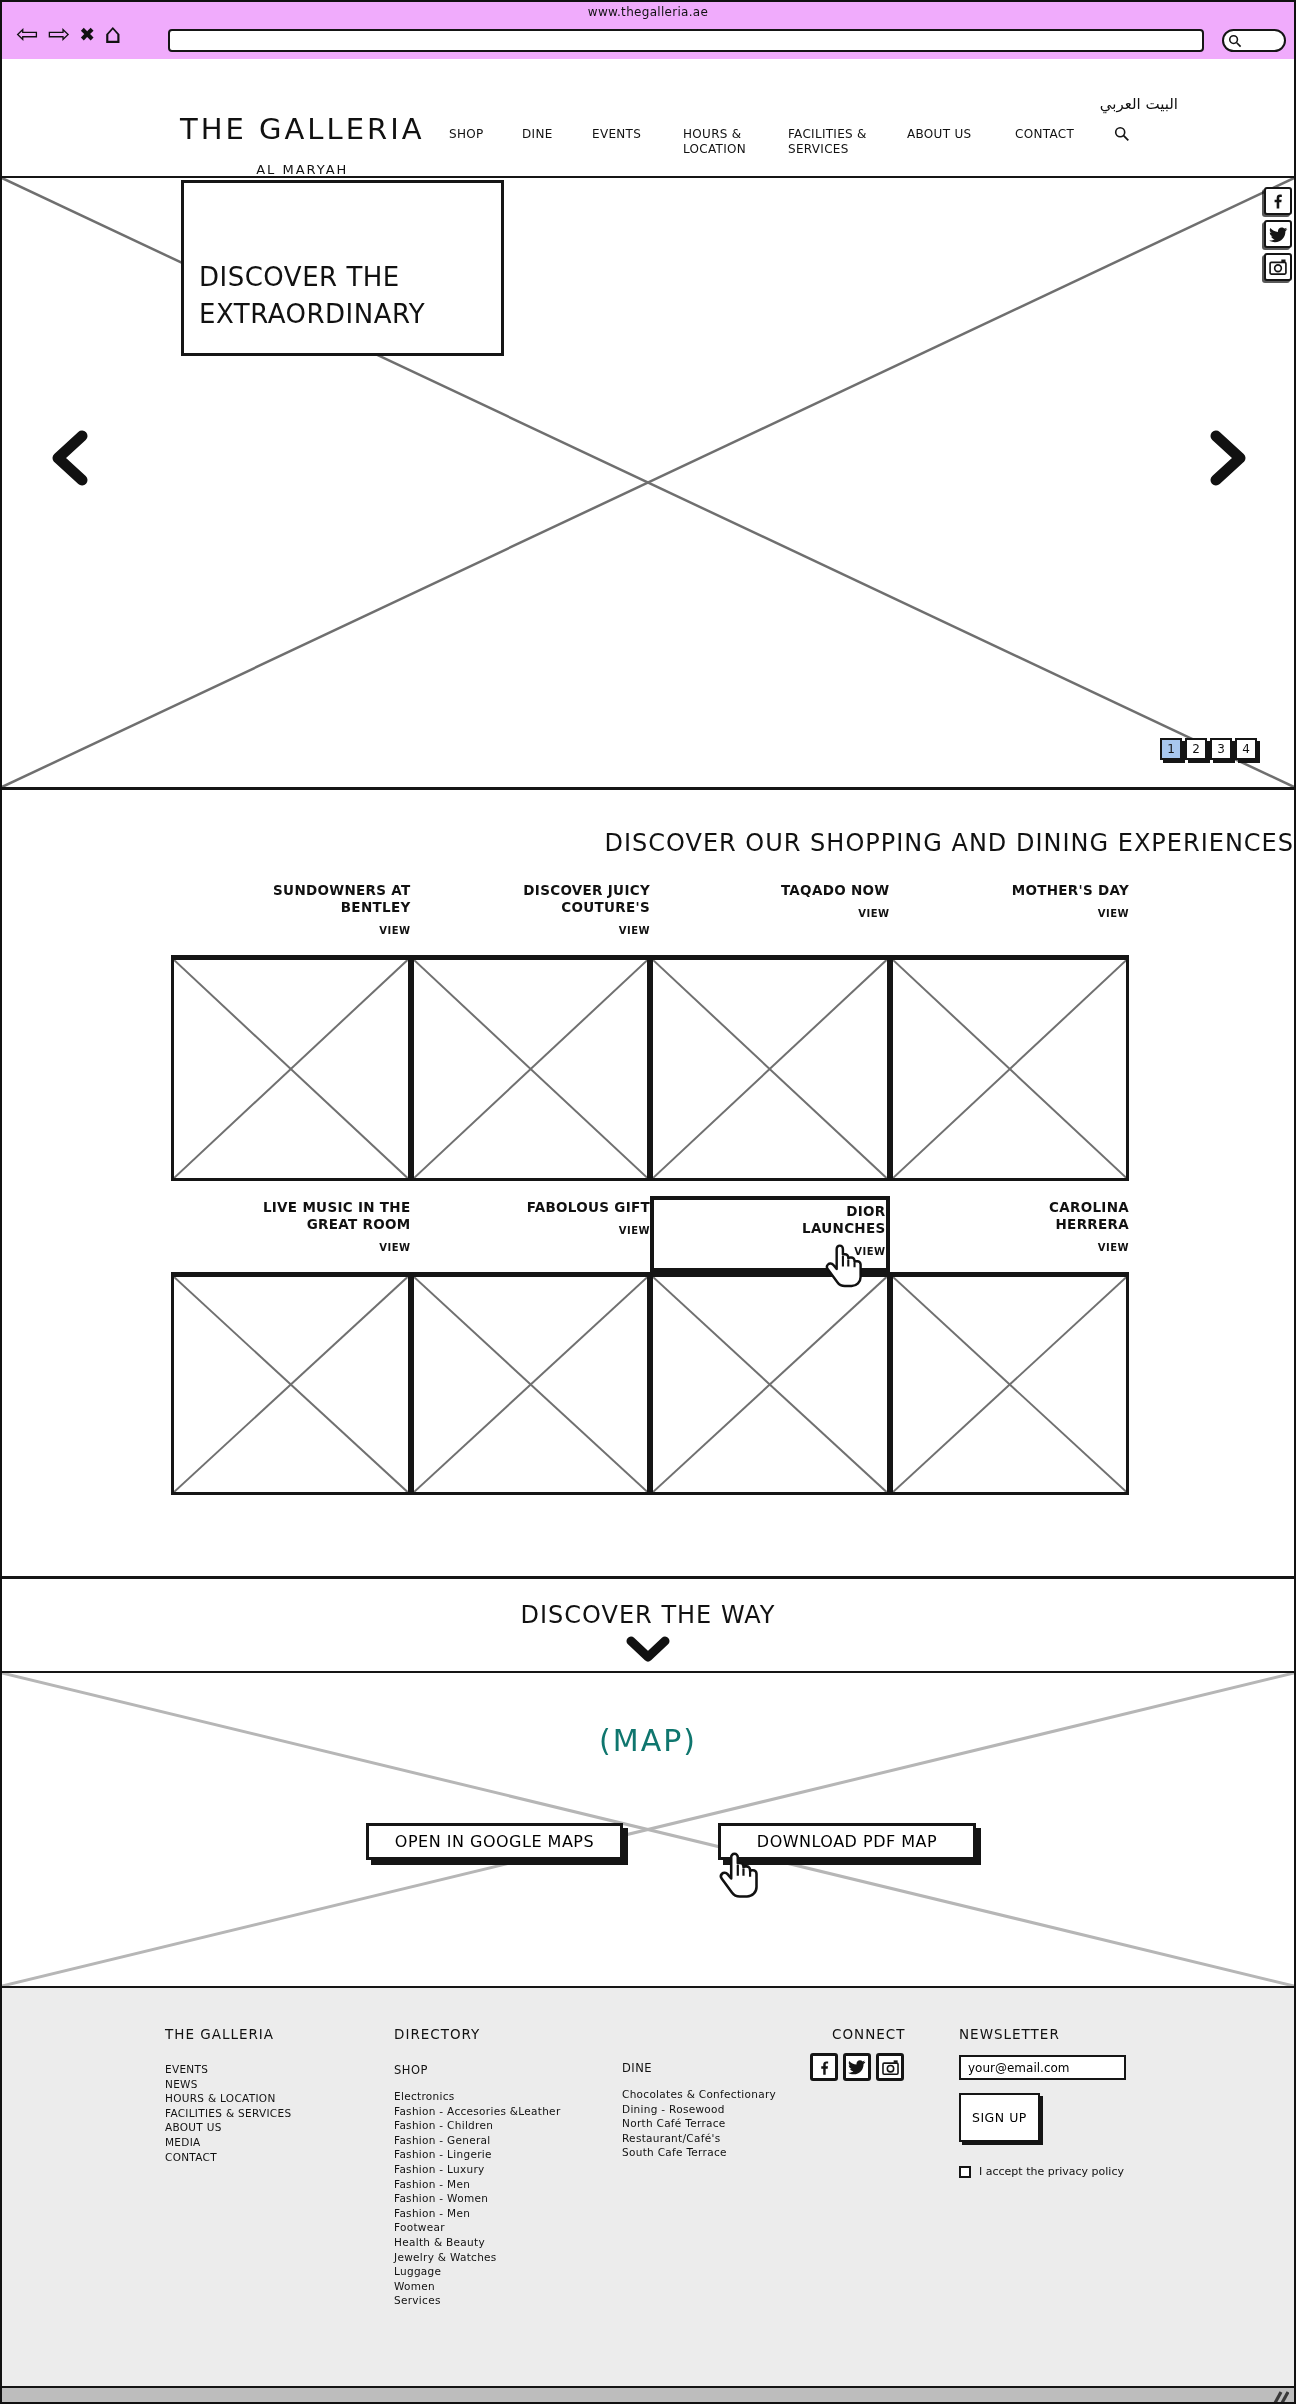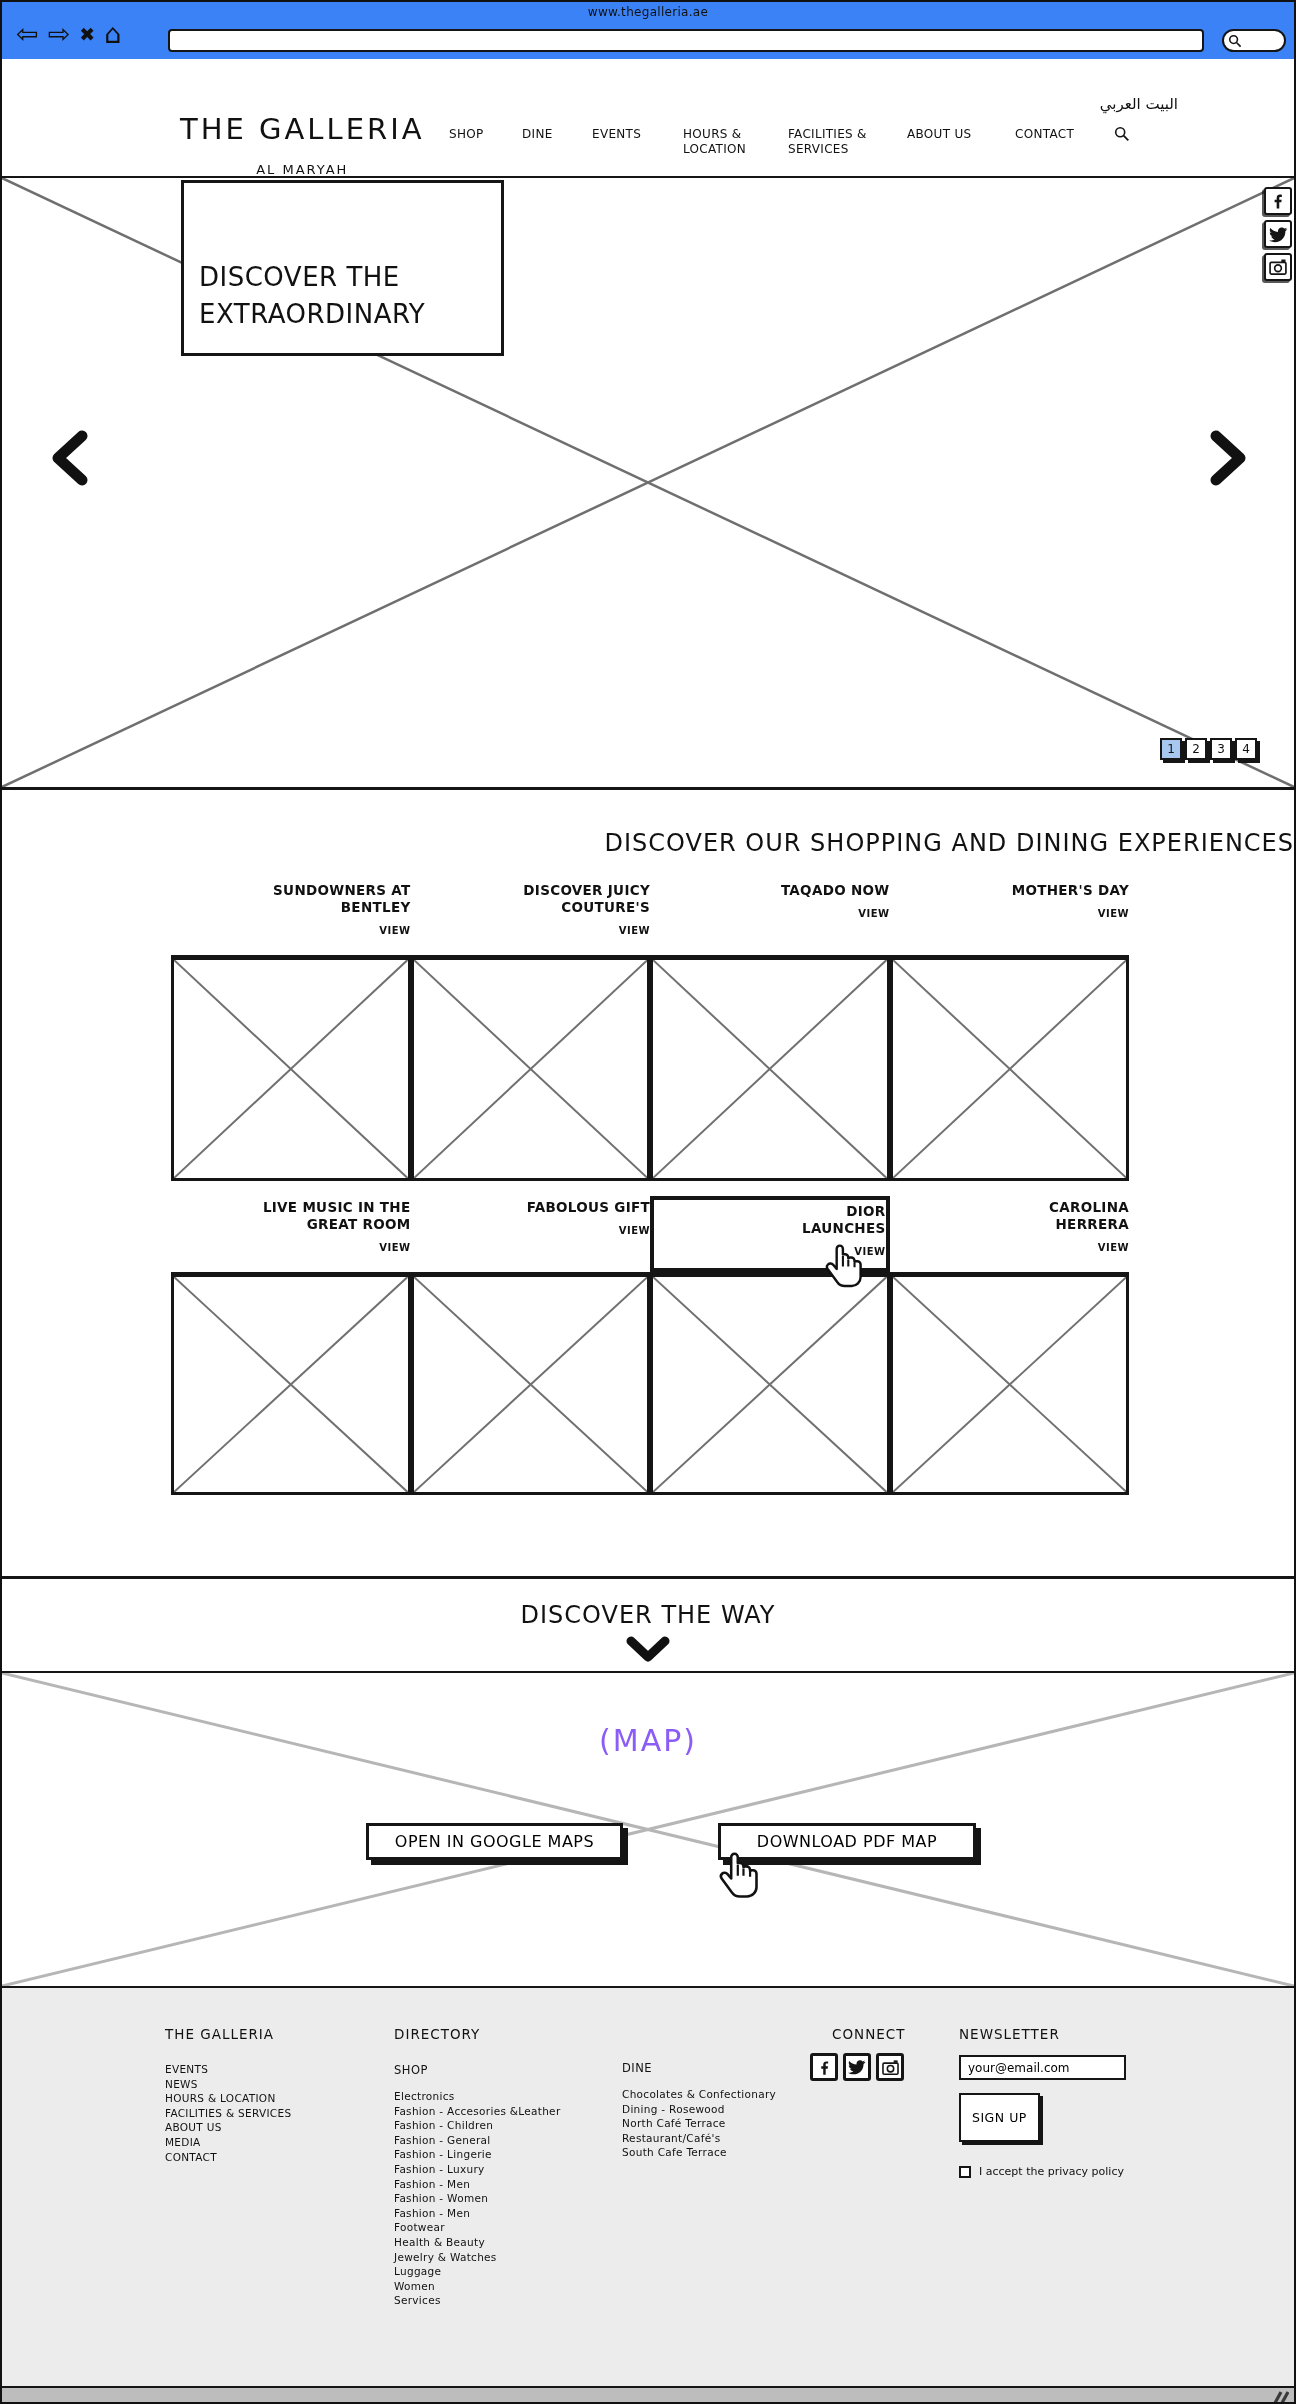--- a/index.html
+++ b/index.html
@@ -3,21 +3,21 @@
 <meta charset="utf-8">
 <style>
   * { margin:0; padding:0; box-sizing:border-box; }
   html,body { background:#e8e8e8; }
   body { font-family:"DejaVu Sans", sans-serif; color:#111; }
   .window { position:relative; width:1296px; height:2404px; margin:0 auto;
             border:2px solid #111; background:#fff; overflow:hidden; }
   .sec { position:absolute; left:0; width:100%; }
 
   
-  .chrome { top:0; height:63px; background:#3b82f6; border-bottom:2px solid #151515; }
+  .chrome { top:0; height:63px; background:#f0abfc; border-bottom:2px solid #151515; }
   .chrome-title { position:absolute; top:3px; left:0; width:100%; text-align:center;
                   font-size:12px; letter-spacing:.3px; }
   .chrome-icons { position:absolute; left:14px; top:17px; display:flex; align-items:center; gap:9px; }
   .chrome-icons span { font-size:27px; line-height:30px; cursor:default; }
   .chrome-icons .x-glyph { font-size:19px; font-weight:bold; }
   .url-bar { position:absolute; left:166px; top:27px; width:1036px; height:23px;
              border:2px solid #151515; border-radius:4px; background:#fff; }
   .url-bar input { width:100%; height:100%; border:none; outline:none; background:transparent;
                    font-family:inherit; font-size:12px; padding:0 8px; }
   .search-pill { position:absolute; left:1220px; top:27px; width:64px; height:23px;
@@ -68,21 +68,21 @@
   .row-2 .card-img { height:223px; }
 
   
   .way { top:1574px; height:97px; background:#fff; border-top:3px solid #151515; border-bottom:2px solid #151515; }
   .way-title { position:absolute; top:22px; width:100%; text-align:center; font-size:24px; letter-spacing:1px; }
   .way-chev { position:absolute; top:57px; left:50%; transform:translateX(-50%); cursor:pointer; }
 
   
   .map { top:1671px; height:313px; background:#fff; }
   .map-label { position:absolute; top:50px; width:100%; text-align:center;
-               font-size:30px; letter-spacing:2px; color:#8b5cf6; }
+               font-size:30px; letter-spacing:2px; color:#0f766e; }
   .map-btn { position:absolute; top:150px; height:37px; background:#fff; border:3px solid #151515;
              font-family:inherit; font-size:16px; letter-spacing:.5px; text-align:center;
              box-shadow:5px 5px 0 #151515; cursor:pointer; line-height:30px; }
   .btn-gmaps { left:364px; width:257px; }
   .btn-pdf   { left:716px; width:258px; }
 
   
   .footer { top:1984px; height:400px; background:#ececec; border-top:2px solid #151515; }
   .f-heading { font-size:13.5px; letter-spacing:1px; }
   .f-sub { font-size:11.5px; letter-spacing:.5px; }

